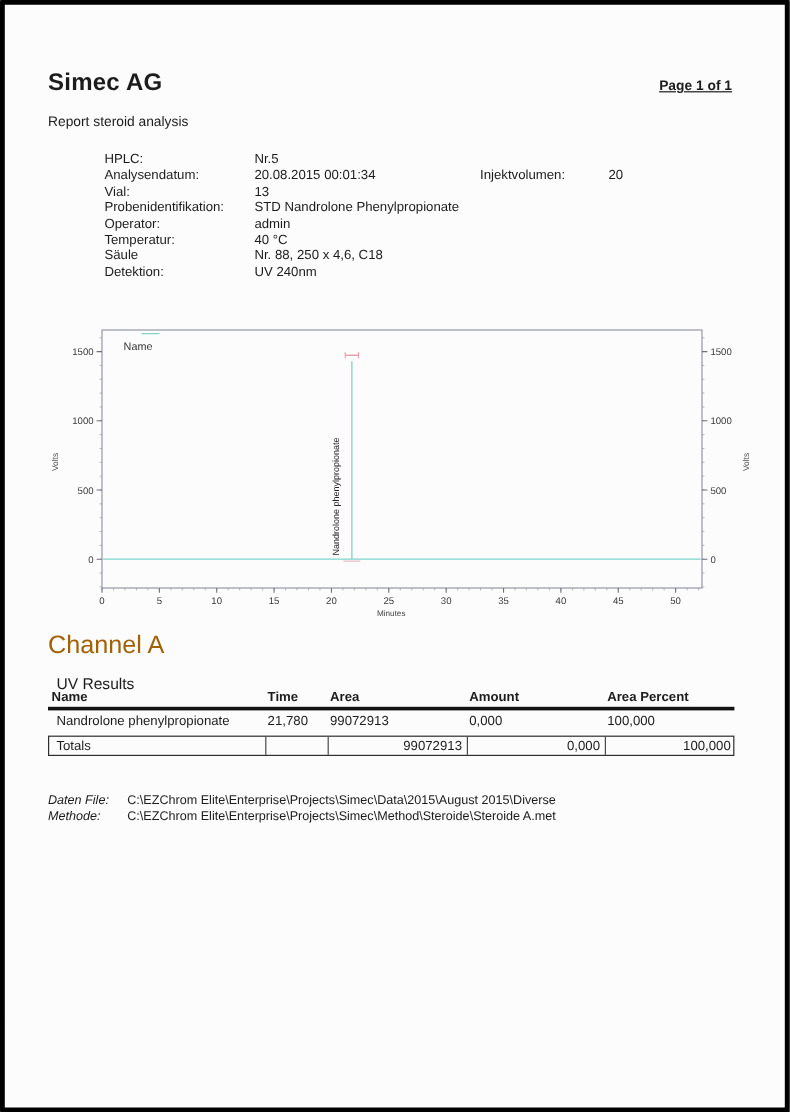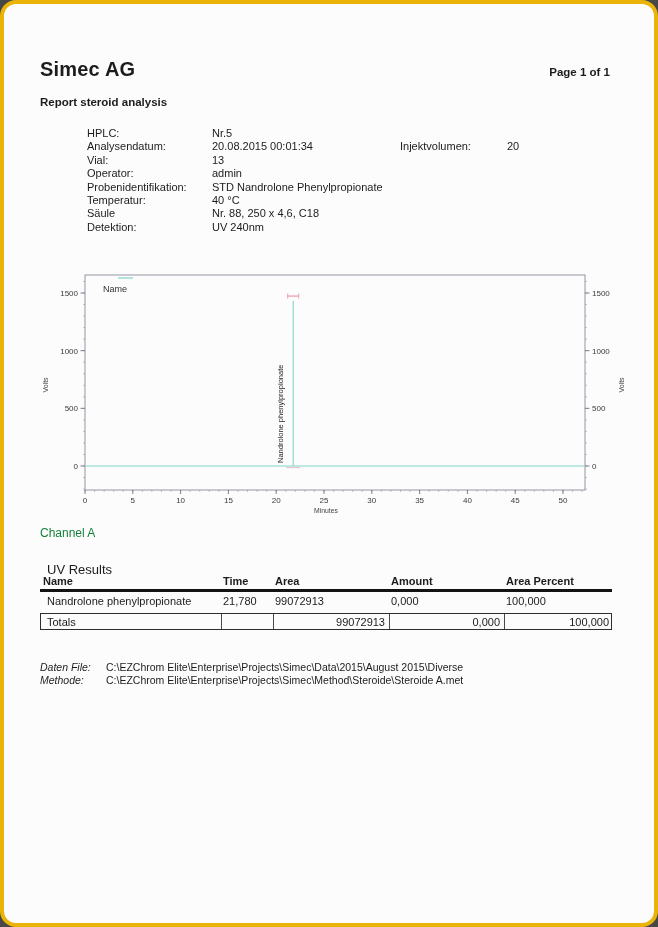--- a/index.html
+++ b/index.html
@@ -1,30 +1,30 @@
 <!DOCTYPE html>
 <html><head>
 <meta charset="utf-8">
 <style>
   html,body{margin:0;padding:0;background:#474747;}
   body{width:658px;height:927px;position:relative;font-family:"Liberation Sans",sans-serif;}
-  .page{position:absolute;inset:0;background:#fcfcfc;border:4px solid #eab308;border-radius:16px;box-sizing:border-box;overflow:hidden;color:#1c1c1c;}
+  .page{position:absolute;inset:0;background:#fcfcfc;border:4px solid #000000;border-radius:2px;box-sizing:border-box;overflow:hidden;color:#1c1c1c;}
   .abs{position:absolute;}
   .company-title{left:36px;top:54px;font-size:20px;font-weight:bold;letter-spacing:.2px;}
-  .page-label{right:44px;top:62px;font-size:11.5px;font-weight:bold;}
-  .report-title{left:36px;top:92px;font-size:11.5px;font-weight:bold;}
+  .page-label{right:44px;top:62px;font-size:11.5px;font-weight:bold;text-decoration:underline;}
+  .report-title{left:36px;top:92px;font-size:11.5px;font-weight:normal;}
   .meta{font-size:11px;line-height:13.4px;}
   .meta-left{left:36px;top:123px;}
   .meta-right{left:349px;top:136px;}
   .meta-row{display:flex;padding-left:47px;}
   .meta-label{width:125px;flex:0 0 auto;}
   .meta-right .meta-label{width:107px;}
   .meta-value{white-space:nowrap;}
   .chart-wrap{left:26px;top:261px;width:616px;height:254px;}
-  .channel-heading{left:36px;top:522px;font-size:12px;font-weight:normal;color:#15803d;}
+  .channel-heading{left:36px;top:522px;font-size:21px;font-weight:normal;color:#a16207;}
   .uv-results{left:43px;top:558px;font-size:13px;}
   .results-table{left:36px;top:571px;width:572px;font-size:11px;}
   .cols{display:grid;grid-template-columns:180px 52px 116px 115px 109px;}
   .hdr{font-weight:bold;border-bottom:3px solid #131313;padding-bottom:2px;}
   .cell{padding:0 3px;white-space:nowrap;}
   .num{text-align:left;}
   .datarow{padding-top:3px;}
   .datarow .cell:first-child{padding-left:7px;}
   .totals-box{left:36px;top:609px;width:572px;height:17px;border:1.4px solid #2e2e2e;box-sizing:border-box;}
   .totals-box .cols{height:100%;}
@@ -52,26 +52,26 @@
       </div>
     <div class="meta-row">
         <span class="meta-label">Analysendatum:</span>
         <span class="meta-value">20.08.2015 00:01:34</span>
       </div>
     <div class="meta-row">
         <span class="meta-label">Vial:</span>
         <span class="meta-value">13</span>
       </div>
     <div class="meta-row">
+        <span class="meta-label">Probenidentifikation:</span>
+        <span class="meta-value">STD Nandrolone Phenylpropionate</span>
+      </div>
+    <div class="meta-row">
         <span class="meta-label">Operator:</span>
         <span class="meta-value">admin</span>
-      </div>
-    <div class="meta-row">
-        <span class="meta-label">Probenidentifikation:</span>
-        <span class="meta-value">STD Nandrolone Phenylpropionate</span>
       </div>
     <div class="meta-row">
         <span class="meta-label">Temperatur:</span>
         <span class="meta-value">40 °C</span>
       </div>
     <div class="meta-row">
         <span class="meta-label">Säule</span>
         <span class="meta-value">Nr. 88, 250 x 4,6, C18</span>
       </div>
     <div class="meta-row">

